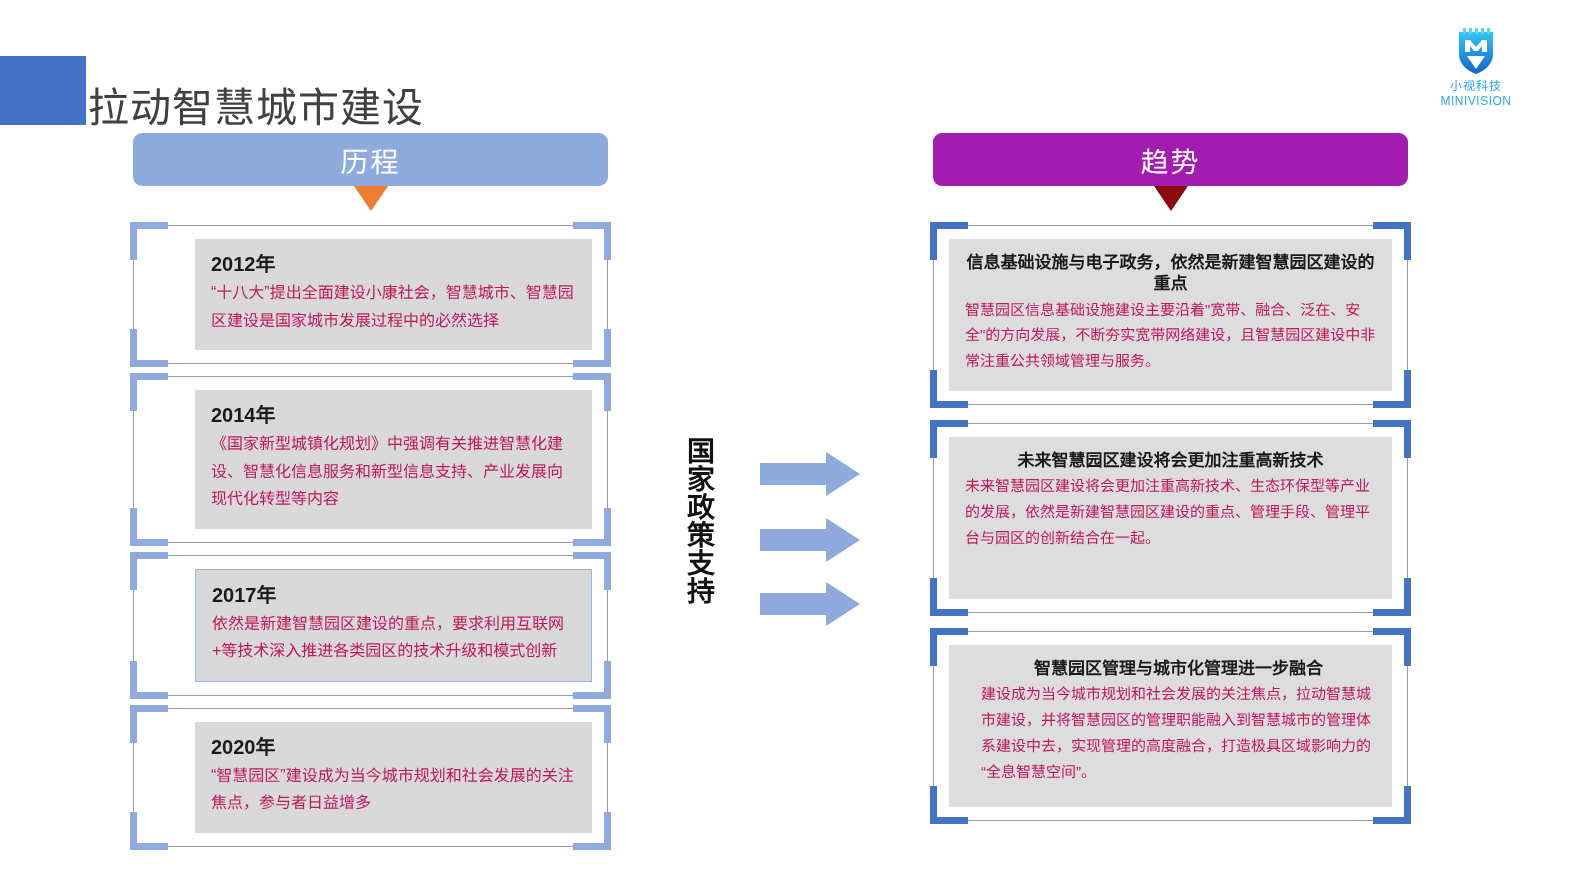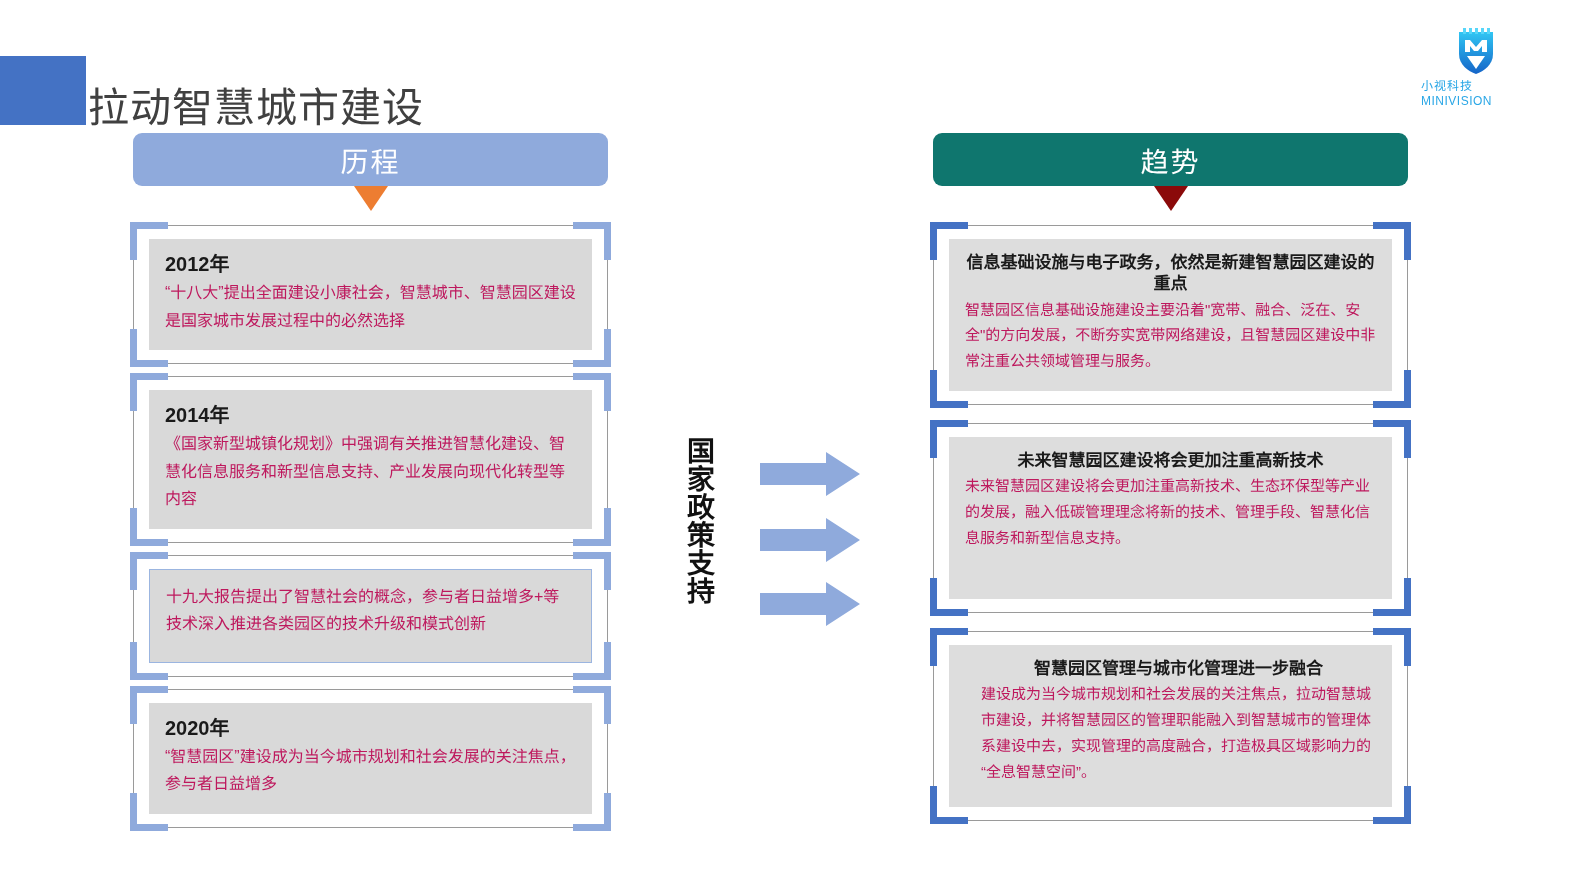--- a/index.html
+++ b/index.html
@@ -36,20 +36,21 @@
     line-height: 1.2;
     white-space: nowrap;
   }
 
   
   #brand-logo {
     position: absolute;
     right: 56px;
     top: 26px;
     width: 110px;
+    text-align: center;
   }
   #brand-logo .mark { display:block; margin: 0 auto; }
   #brand-logo .brand-cn {
     display: block;
     font-size: 12px;
     color: #2BA7E6;
     letter-spacing: 1px;
     margin-top: 1px;
     line-height: 1.25;
   }
@@ -70,21 +71,21 @@
     height: 53px;
     border-radius: 9px;
     display: flex;
     align-items: center;
     justify-content: center;
     color: #ffffff;
     font-size: 28px;
     letter-spacing: 2px;
   }
   #header-left  { background: #8FAADC; }
-  #header-right { background: #0f766e; }
+  #header-right { background: #a21caf; }
 
   .header-arrow {
     width: 0; height: 0;
     margin: 0 auto;
     border-left: 17px solid transparent;
     border-right: 17px solid transparent;
   }
   #arrow-left  { border-top: 25px solid #ED7D31; }
   #arrow-right { border-top: 25px solid #8B0A0A; }
 
@@ -150,21 +151,21 @@
   .card-body {
     font-size: 16px;
     color: #be185d;
     line-height: 1.72;
     margin: 0;
   }
   #column-right .card-body { font-size: 15px; }
 
   
   #column-left  .card { min-height: 120px; }
-  #column-left  .card-inner { min-height: 94px; }
+  #column-left  .card-inner { min-height: 94px; margin-left: 46px; }
 
   
   #center-band {
     position: absolute;
     left: 660px;
     top: 430px;
     width: 260px;
     height: 200px;
   }
   #policy-label {
@@ -242,21 +243,22 @@
       <p class="card-body">《国家新型城镇化规划》中强调有关推进智慧化建设、智慧化信息服务和新型信息支持、产业发展向现代化转型等内容</p>
     </div>
   </div>
 
   <div class="card" style="--bracket:#8FAADC">
     <span class="corner tl"></span>
     <span class="corner tr"></span>
     <span class="corner bl"></span>
     <span class="corner br"></span>
     <div class="card-inner" style="border:1px solid #9BB5E0;">
-      <p class="card-body">十九大报告提出了智慧社会的概念，参与者日益增多+等技术深入推进各类园区的技术升级和模式创新</p>
+      <p class="card-title">2017年</p>
+      <p class="card-body">依然是新建智慧园区建设的重点，要求利用互联网+等技术深入推进各类园区的技术升级和模式创新</p>
     </div>
   </div>
 
   <div class="card" style="--bracket:#8FAADC">
     <span class="corner tl"></span>
     <span class="corner tr"></span>
     <span class="corner bl"></span>
     <span class="corner br"></span>
     <div class="card-inner">
       <p class="card-title">2020年</p>
@@ -298,21 +300,21 @@
     </div>
   </div>
 
   <div class="card" style="--bracket:#4472C4; min-height:190px; margin-top:18px;">
     <span class="corner tl"></span>
     <span class="corner tr"></span>
     <span class="corner bl"></span>
     <span class="corner br"></span>
     <div class="card-inner" style="min-height:162px;">
       <p class="card-title">未来智慧园区建设将会更加注重高新技术</p>
-      <p class="card-body">未来智慧园区建设将会更加注重高新技术、生态环保型等产业的发展，融入低碳管理理念将新的技术、管理手段、智慧化信息服务和新型信息支持。</p>
+      <p class="card-body">未来智慧园区建设将会更加注重高新技术、生态环保型等产业的发展，依然是新建智慧园区建设的重点、管理手段、管理平台与园区的创新结合在一起。</p>
     </div>
   </div>
 
   <div class="card" style="--bracket:#4472C4; min-height:190px; margin-top:18px;">
     <span class="corner tl"></span>
     <span class="corner tr"></span>
     <span class="corner bl"></span>
     <span class="corner br"></span>
     <div class="card-inner" style="min-height:162px;padding-left:32px;">
       <p class="card-title">智慧园区管理与城市化管理进一步融合</p>

